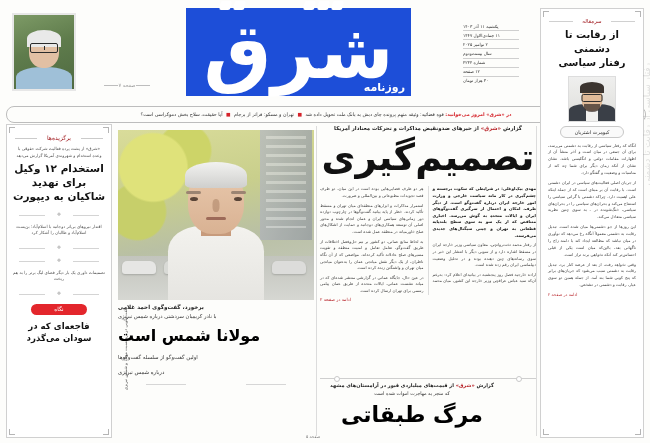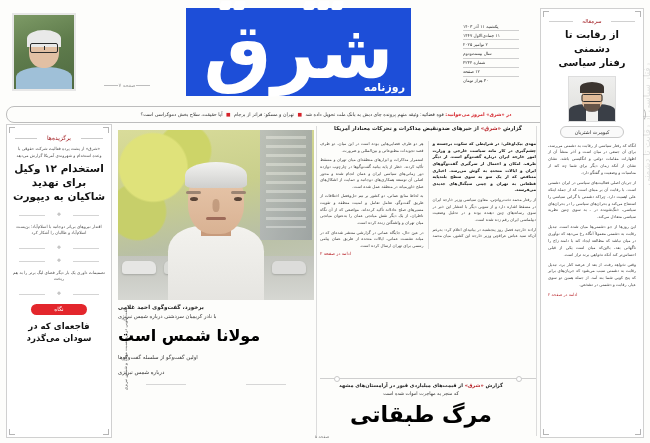--- a/index.html
+++ b/index.html
@@ -204,21 +204,21 @@
   #main-body p{margin:0 0 3px;}
   #main-body .lead{font-weight:700;color:#111;}
   #main-more{font-size:4.4px;color:#b8242a;text-align:left;margin-top:2px;}
 
   #bottom-div{position:absolute;left:320px;top:378px;width:216px;height:1px;}
   #bottom-div:before{content:"";position:absolute;left:0;right:0;top:0;height:0.7px;background:#cfcfcf;}
   #bottom-div .d{position:absolute;top:-2.5px;width:4px;height:4px;border:0.7px solid #c9c9c9;border-radius:50%;background:#fff;}
   #bottom-div .d.a{left:14px;}
   #bottom-div .d.b{right:14px;}
 
-  #bottom-story{position:absolute;left:313px;top:382px;width:216px;text-align:center;}
+  #bottom-story{position:absolute;left:304px;top:382px;width:216px;text-align:center;}
   #bottom-story .k1{font-size:5px;line-height:1.55;color:#1d1d1d;font-weight:700;}
   #bottom-story .k1 .q{color:#b8242a;}
   #bottom-story .k2{font-size:4.8px;line-height:1.55;color:#333;}
   #bottom-story .hd{font-size:22px;line-height:1.2;font-weight:700;color:#000;margin-top:5px;}
   #bottom-story .pg{position:absolute;left:2px;bottom:-10px;font-size:4.2px;color:#777;}
 
   
   #rightcol{left:540px;top:8px;width:104px;height:430px;background:#fff;}
   #rightcol .inner{padding:9px 7px 6px;}
   #ed-title{font-size:5.4px;color:#a11b20;text-align:center;position:relative;margin-bottom:4px;}
@@ -390,20 +390,21 @@
     <div class="rule"></div>
   </div>
 
   <div id="maincol">
     <div id="main-kicker" class="ar">
       <span>گزارش</span>
       <span class="q">«شرق»</span>
       <span>از خبرهای ضدونقیض مذاکرات و تحرکات معنادار آمریکا</span>
     </div>
     <div id="main-head" class="ar">
+      <span class="l2">تصمیم‌گیری</span>
     </div>
 
     <div id="main-body" class="ar">
       <p class="lead">مهدی بیک‌اوغلی: در شرایطی که سکوت برجسته و چشم‌گیری در کار مانه سیاست خارجی و وزارت امور خارجه ایران درباره گفت‌وگو است، از دیگر طرف، امکان و احتمال از سرگیری گفت‌وگوهای ایران و ایالات متحده به گوش می‌رسد. اخباری متناقض که از یک سو به سوی سطح بلندپایه قطعاتی به تهران و چینی سیگنال‌های جدیدی می‌فرستد.</p>
       <p>از رفتار محمد تخت‌روانچی، معاون سیاسی وزیر خارجه ایران در مسقط اشاره دارد و از سویی دیگر با انتشار این خبر در سوی رسانه‌های چین دهنده بوده و در تحلیل وضعیت دیپلماسی ایران رقم زده شده است.</p>
       <p>اراده خارجیه فصل روز پنجشنبه در بیانیه‌ای اعلام کرد: به‌رغم آن‌که سید عباس عراقچی وزیر خارجه این کشور، میان محمد هر دو طرف فضایی‌هایی بوده است در این میان، دو طرف قصد تجویدات مطبوعاتی و بین‌المللی و ضرورت.</p>
       <p>استمرار مذاکرات و ابزارهای منطقه‌ای میان تهران و مسقط تأکید کردند. خطر از پایه بیانیه گفت‌وگوها در چارچوب دوازده دور زمانی‌های سیاسی ایران و عمان انجام شده و محور اصلی آن توسعه همکاری‌های دوجانبه و حمایت از اشکال‌های صلح خاورمیانه در منطقه عمل شده است.</p>
       <p>به لحاظ منابع عمانی، دو کشور بر نیم حل‌وفصل اختلافات از طریق گفت‌وگو، تعامل تعامل و امنیت منطقه و تقویت مسیرهای صلح عادلانه تأکید کرده‌اند. مواضعی که از آن نگاه ناظران، از یک دیگر نقش میانجی عمان را به‌عنوان میانجی میان تهران و واشنگتن زنده کرده است.</p>
       <p>در عین حال، جایگاه عمانی در گزارشی منتشر شده‌ای که در میانه نشست عمانی، ایالات متحده از طریق عمان پیامی رسمی برای تهران ارسال کرده است.</p>
     </div>

